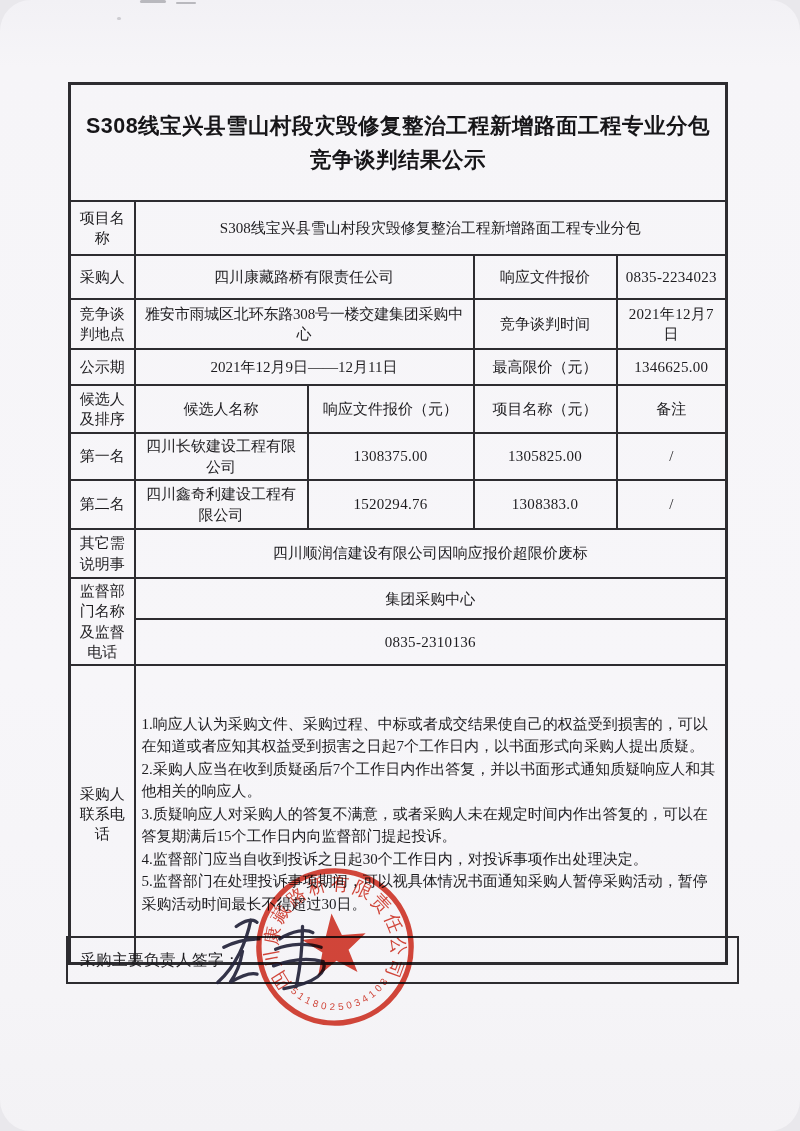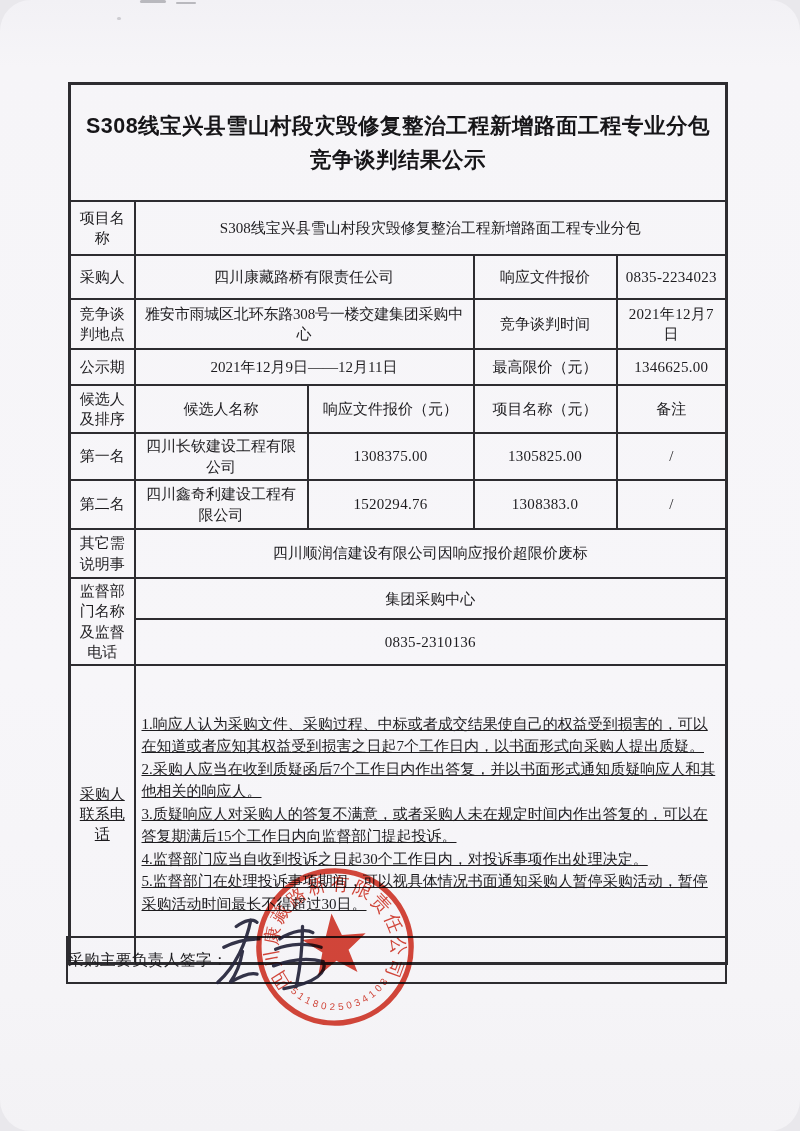--- a/index.html
+++ b/index.html
@@ -36,33 +36,33 @@
   .r-project td { height:48px; }
   .r-purchaser td { height:38px; }
   .r-place td { height:44px; }
   .r-period td { height:30px; }
   .r-chead td { height:42px; }
   .r-cand1 td { height:41px; }
   .r-cand2 td { height:43px; }
   .r-other td { height:43px; }
   .r-supa td { height:33px; }
   .r-supb td { height:37px;margin-left:36px; }
-  .r-obj td { height:292px;text-decoration:underline; }
+  .r-obj td { height:292px; }
   td.place-val { font-size:14.4px; letter-spacing:-0.2px; }
   td.num-sm { font-size:13.5px; letter-spacing:.3px; }
   td.num { font-size:14px; letter-spacing:.3px; }
   td.cand-name { font-size:14px;margin-top:20px; }
   td.slash { font-size:16px; }
   td.obj-cell { text-align:left; vertical-align:middle; padding:30px 12px 8px 8px; }
   .obj-item { font-size:15px; line-height:22.5px; text-align:left; }
 
   .sign-box {
     position:absolute; left:66px; top:936px; width:657px; height:44px;
     border:2px solid #2d2c30; display:flex; align-items:center;
-    font-size:15.5px; letter-spacing:.5px;
+    padding-left:12px; font-size:15.5px; letter-spacing:.5px;
   }
   .sig-svg { position:absolute; left:205px; top:912px; opacity:.92; }
   .stamp-svg { position:absolute; left:251px; top:863px; mix-blend-mode:multiply; opacity:.93; }
 </style>
 </head>
 <body>
 
 <div class="page">
   <div class="noise n1"></div>
   <div class="noise n2"></div>

